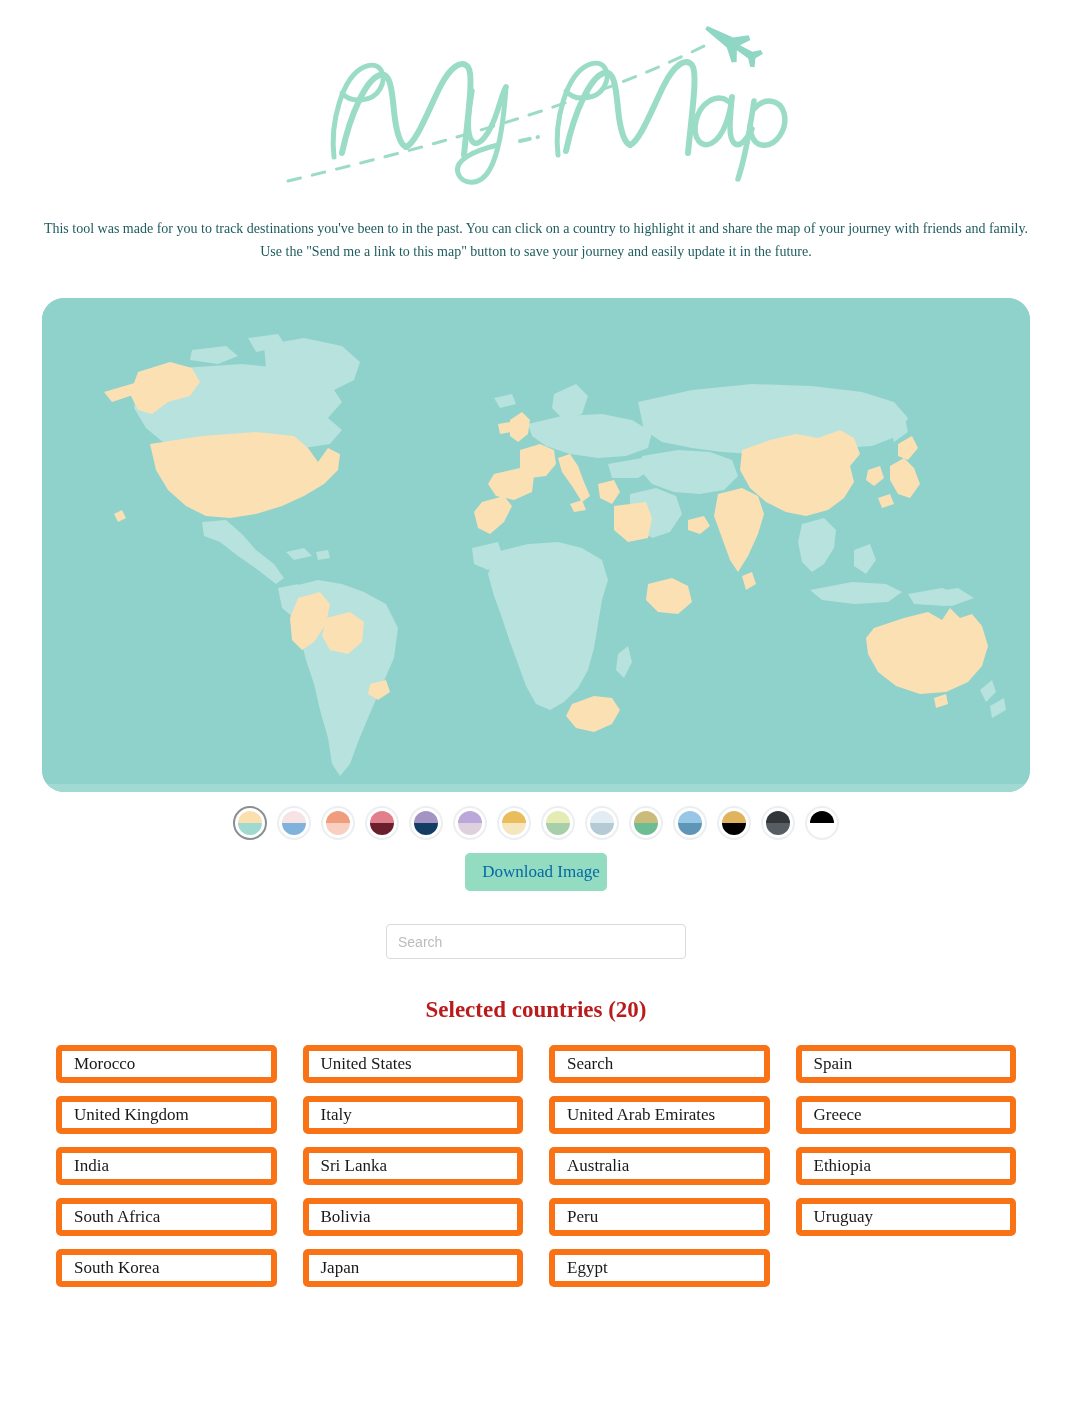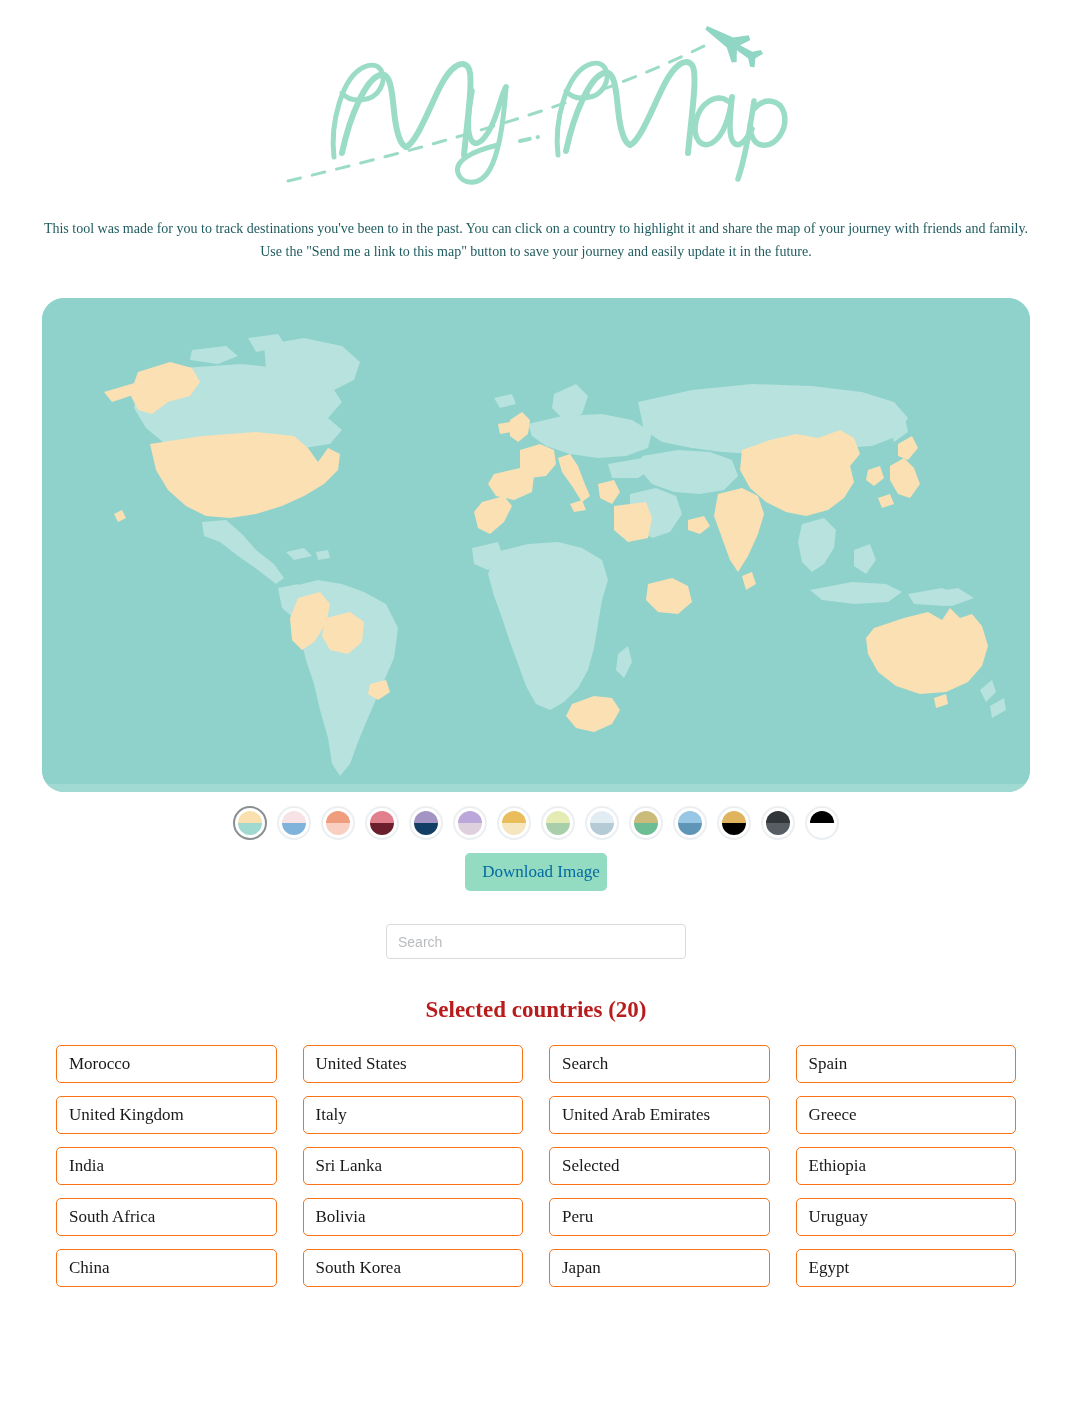--- a/index.html
+++ b/index.html
@@ -133,21 +133,21 @@
   }
   .country-grid {
     width: 960px;
     margin: 22px auto 40px auto;
     display: grid;
     grid-template-columns: repeat(4, 1fr);
     column-gap: 26px;
     row-gap: 13px;
   }
   .country-chip {
-    border: 1px solid #f97316;
+    border: 6px solid #f97316;
     border-radius: 5px;
     background: #ffffff;
     height: 38px;
     display: flex;
     align-items: center;
     padding: 0 12px;
     font-family: "Liberation Serif", "DejaVu Serif", serif;
     font-size: 17px;
     color: #19191a;
     cursor: pointer;
@@ -427,23 +427,22 @@
   <div class="country-chip">Morocco</div>
   <div class="country-chip">United States</div>
   <div class="country-chip">Search</div>
   <div class="country-chip">Spain</div>
   <div class="country-chip">United Kingdom</div>
   <div class="country-chip">Italy</div>
   <div class="country-chip">United Arab Emirates</div>
   <div class="country-chip">Greece</div>
   <div class="country-chip">India</div>
   <div class="country-chip">Sri Lanka</div>
-  <div class="country-chip">Selected</div>
+  <div class="country-chip">Australia</div>
   <div class="country-chip">Ethiopia</div>
   <div class="country-chip">South Africa</div>
   <div class="country-chip">Bolivia</div>
   <div class="country-chip">Peru</div>
   <div class="country-chip">Uruguay</div>
-  <div class="country-chip">China</div>
   <div class="country-chip">South Korea</div>
   <div class="country-chip">Japan</div>
   <div class="country-chip">Egypt</div>
 </div>
 
 </body></html>

